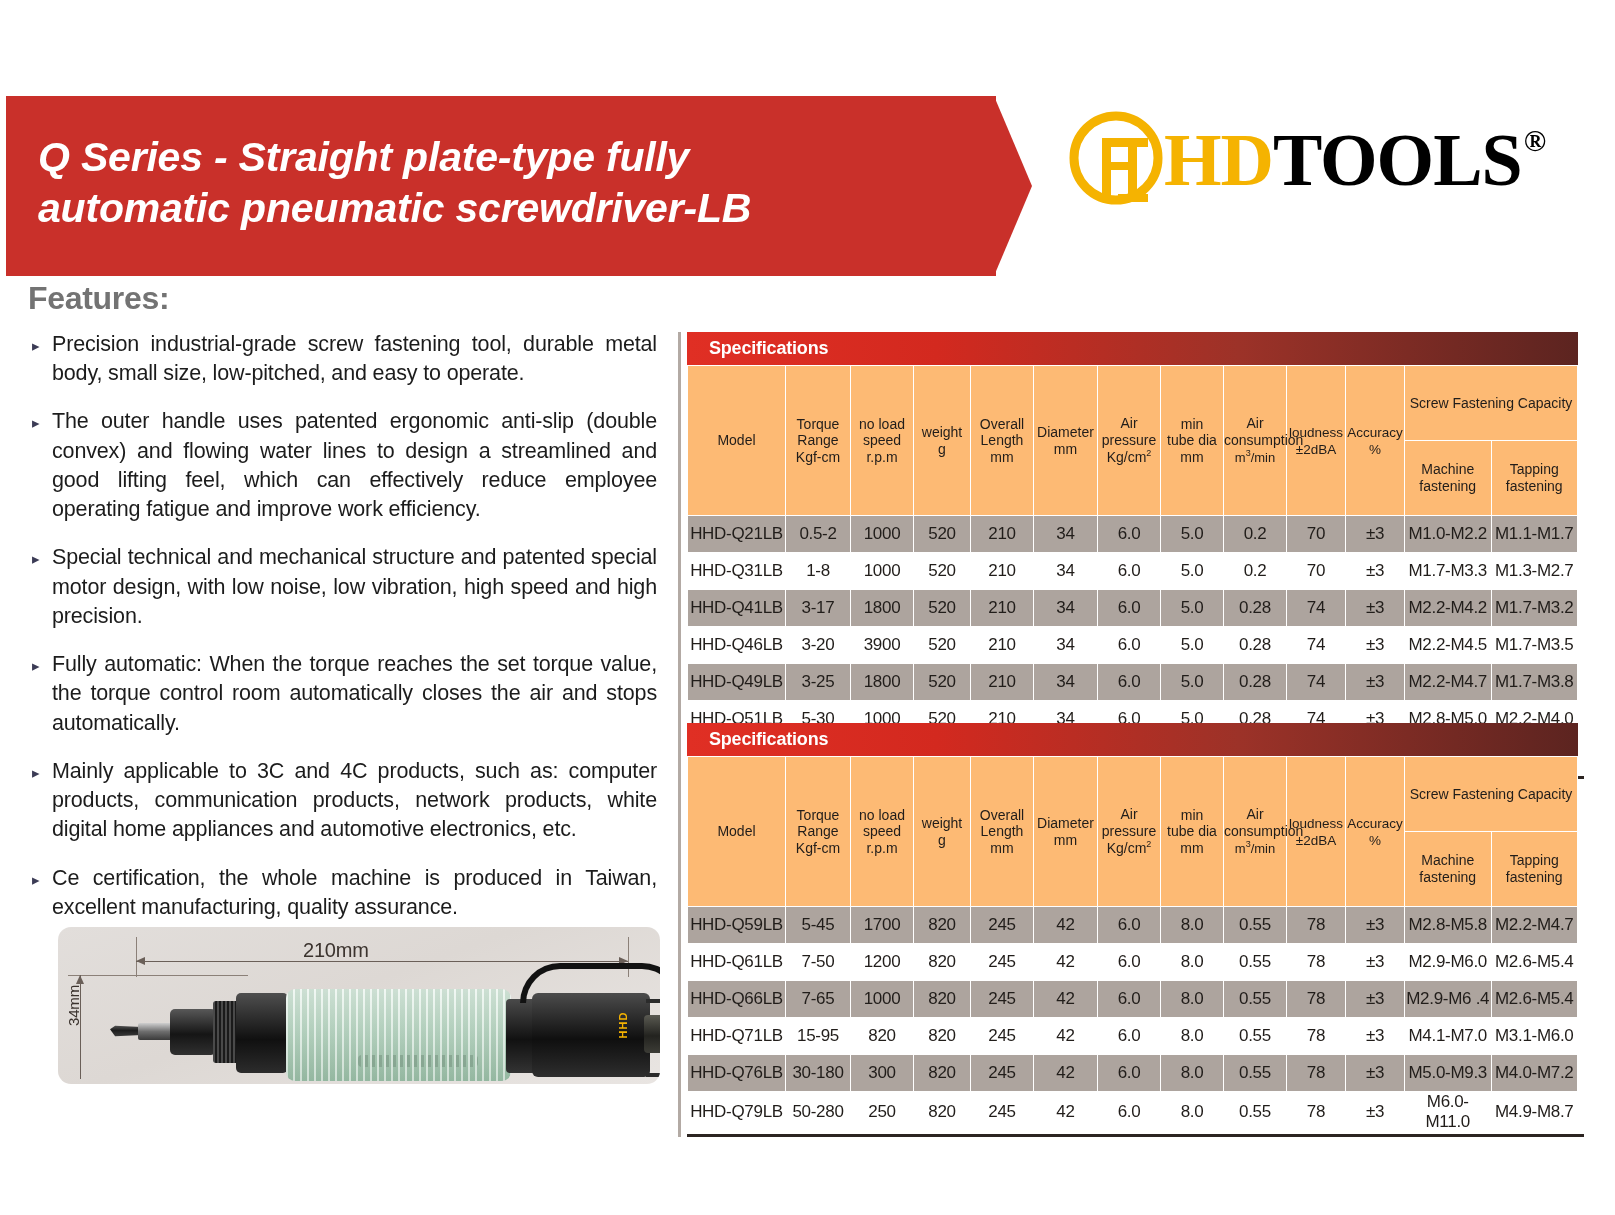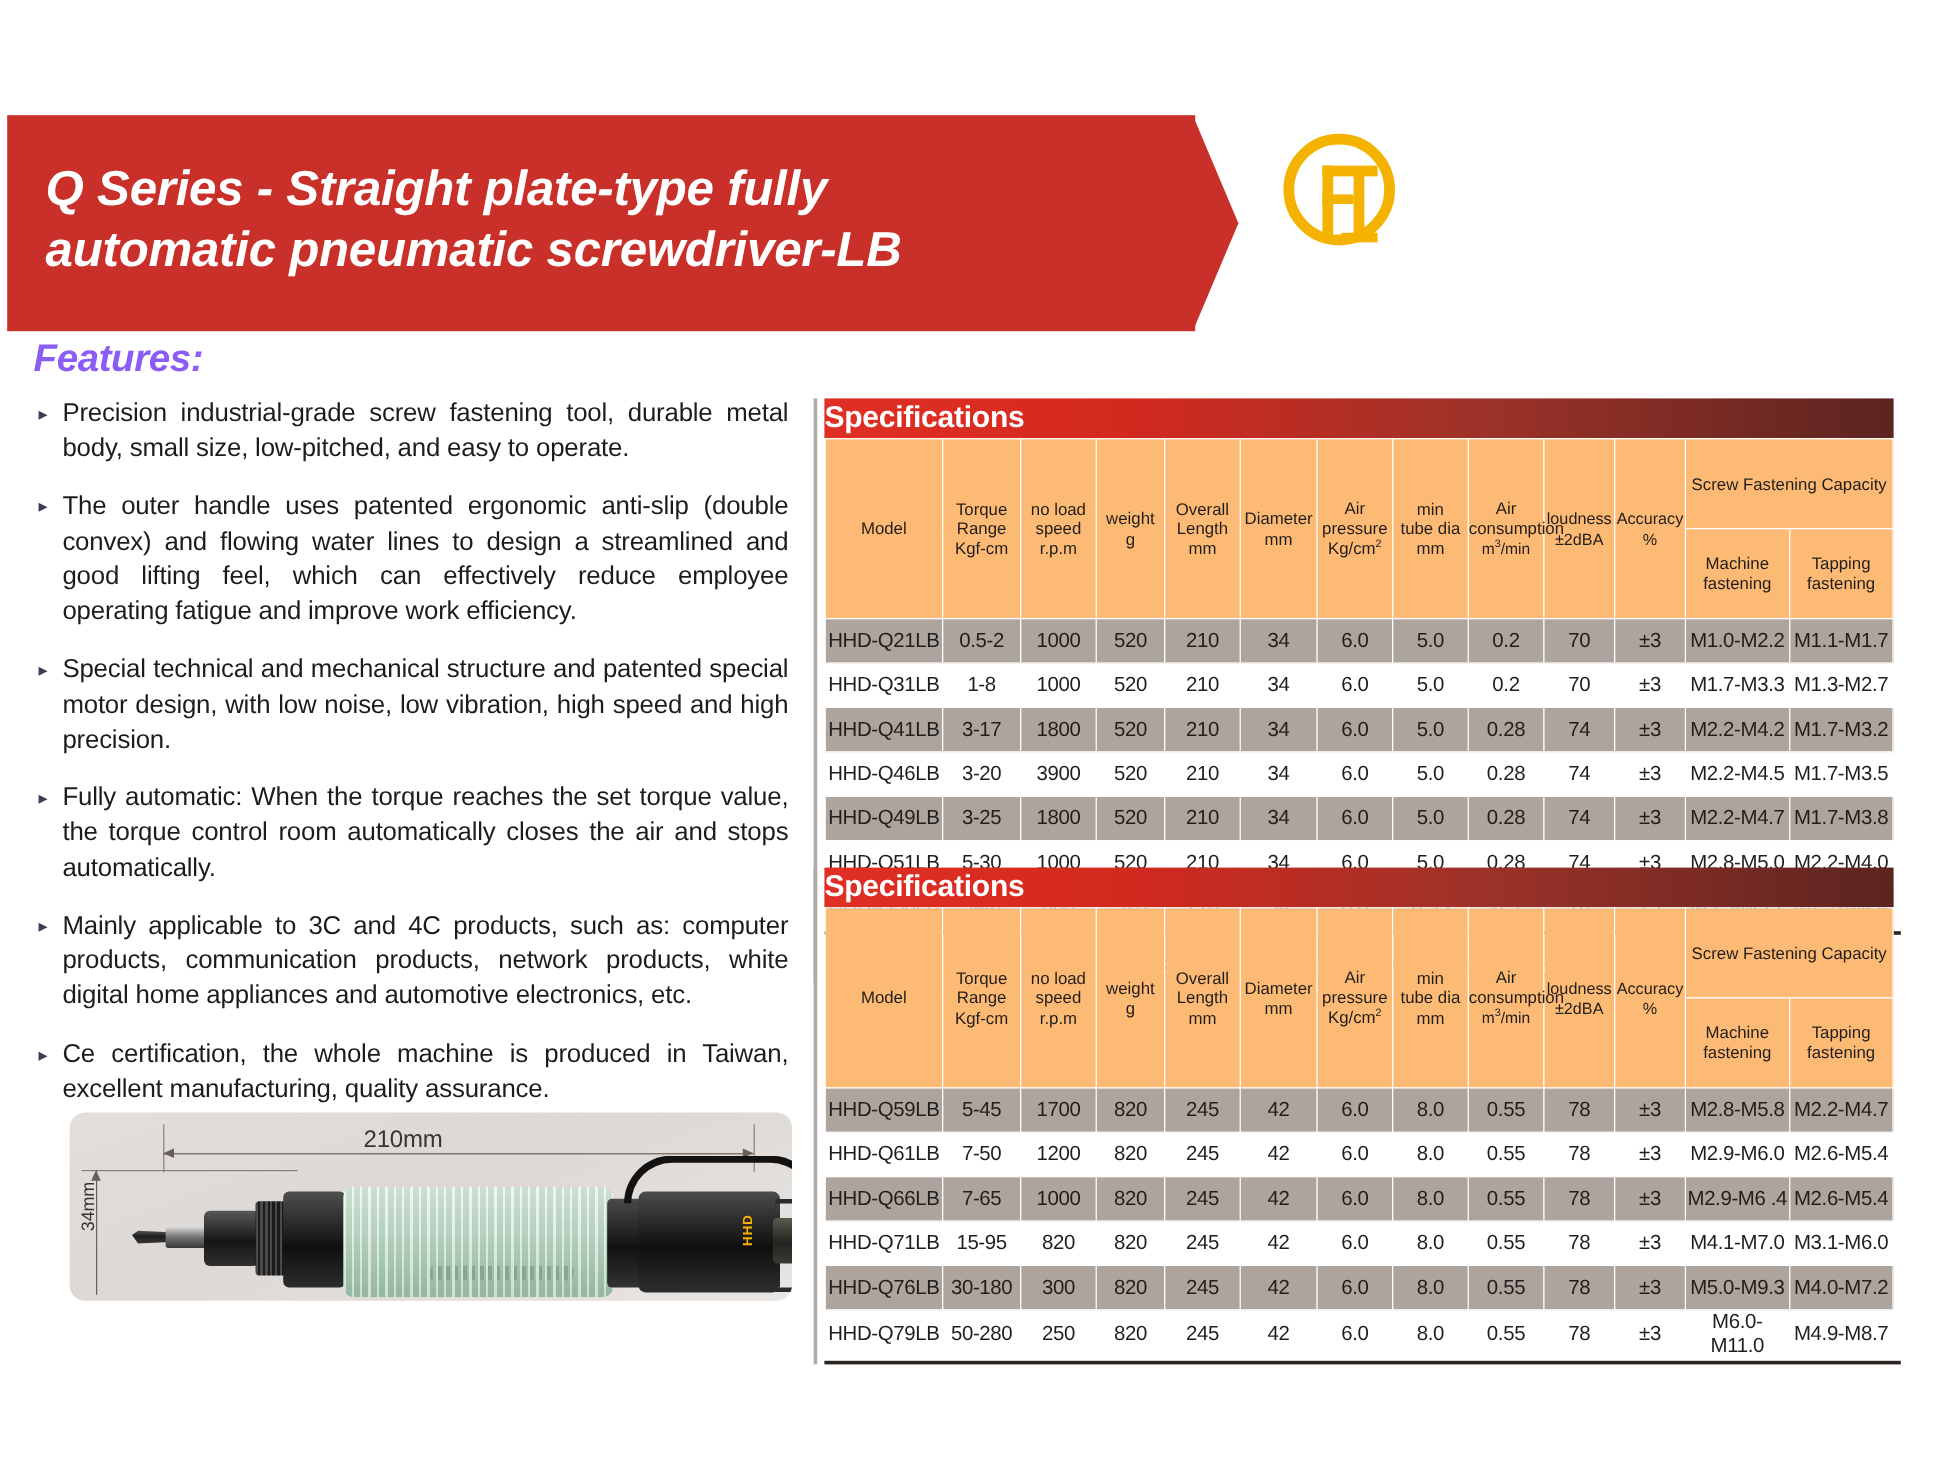--- a/index.html
+++ b/index.html
@@ -91,23 +91,22 @@
     left: 2px;
   }
 
   
   #features-heading {
     position: absolute;
     left: 28px;
     top: 280px;
     font-size: 32px;
     font-weight: bold;
-    color: #8b5cf6;
+    color: #737373;
     letter-spacing: -0.3px;
-    font-style: italic;
   }
   #features-list {
     position: absolute;
     left: 32px;
     top: 330px;
     width: 625px;
   }
   .feature-item {
     display: flex;
     align-items: flex-start;
@@ -299,22 +298,23 @@
     padding-left: 6px;
   }
   .spec-banner {
     height: 33px;
     background: linear-gradient(90deg, #e02f24 0%, #d3291f 28%, #9c3228 62%, #5c2420 100%);
     display: flex;
     align-items: center;
   }
   .spec-banner-label {
     color: #ffffff;
-    font-size: 25px;
+    font-size: 18px;
     font-weight: bold;
+    padding-left: 22px;
     letter-spacing: -0.2px;
   }
   table.spec {
     border-collapse: collapse;
     width: 891px;
     table-layout: fixed;
   }
   table.spec td, table.spec th {
     border: 1px solid #ffffff;
     text-align: center;
@@ -374,20 +374,21 @@
     <svg width="108" height="108" viewBox="0 0 108 108" aria-hidden="true">
       <circle cx="54" cy="56" r="42" fill="none" stroke="#F5B301" stroke-width="9"></circle>
       <path d="M54 14 L96 14" stroke="#ffffff" stroke-width="0" fill="none"></path>
       <rect x="40" y="36" width="46" height="9" fill="#F5B301"></rect>
       <rect x="40" y="36" width="9" height="62" fill="#F5B301"></rect>
       <rect x="40" y="60" width="26" height="8" fill="#F5B301"></rect>
       <rect x="66" y="42" width="9" height="56" fill="#F5B301"></rect>
       <rect x="56" y="92" width="30" height="8" fill="#F5B301"></rect>
     </svg>
   </div>
+  <div id="logo-wordmark"><span class="logo-hd">HD</span><span class="logo-tools">TOOLS</span><span id="logo-reg">®</span></div>
 </div>
 
 <div id="features-heading">Features:</div>
 <div id="features-list">
   <div class="feature-item">
     <div class="feature-bullet">▸</div>
     <div class="feature-text">Precision industrial-grade screw fastening tool, durable metal body, small size, low-pitched, and easy to operate.</div>
   </div>
   <div class="feature-item">
     <div class="feature-bullet">▸</div>

